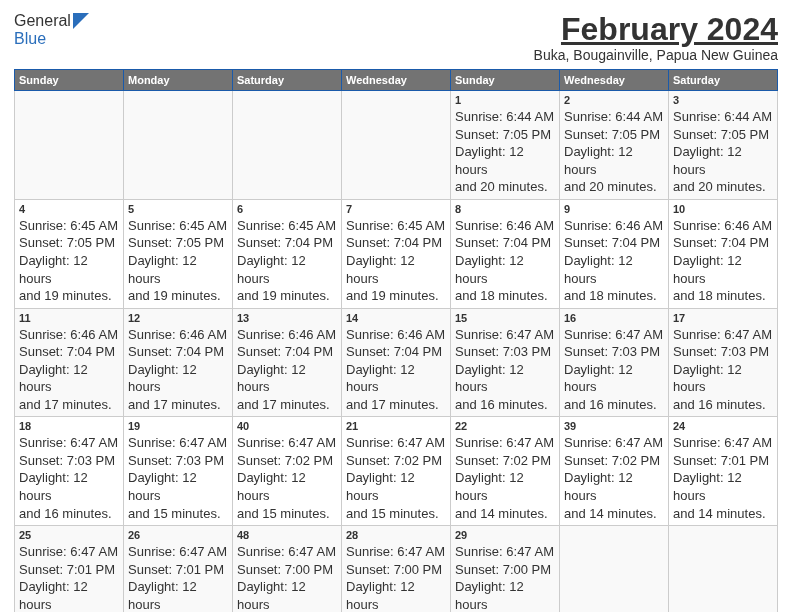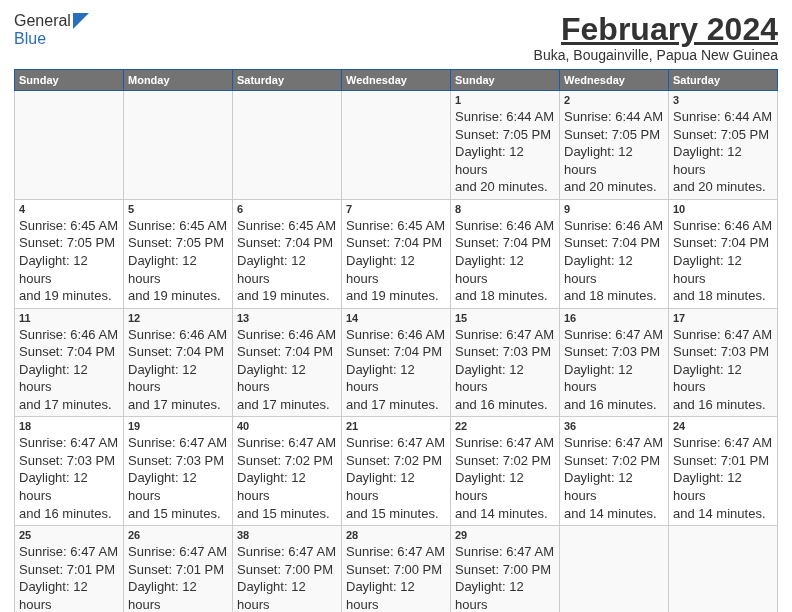--- a/index.html
+++ b/index.html
@@ -284,21 +284,21 @@
 and 15 minutes.</div>
           </td>
           <td>
             <span class="day-num">22</span>
             <div class="cell-text" style="white-space: pre-line;">Sunrise: 6:47 AM
 Sunset: 7:02 PM
 Daylight: 12 hours
 and 14 minutes.</div>
           </td>
           <td>
-            <span class="day-num">36</span>
+            <span class="day-num">39</span>
             <div class="cell-text" style="white-space: pre-line;">Sunrise: 6:47 AM
 Sunset: 7:02 PM
 Daylight: 12 hours
 and 14 minutes.</div>
           </td>
           <td>
             <span class="day-num">24</span>
             <div class="cell-text" style="white-space: pre-line;">Sunrise: 6:47 AM
 Sunset: 7:01 PM
 Daylight: 12 hours
@@ -314,21 +314,21 @@
 and 13 minutes.</div>
           </td>
           <td>
             <span class="day-num">26</span>
             <div class="cell-text" style="white-space: pre-line;">Sunrise: 6:47 AM
 Sunset: 7:01 PM
 Daylight: 12 hours
 and 13 minutes.</div>
           </td>
           <td>
-            <span class="day-num">38</span>
+            <span class="day-num">48</span>
             <div class="cell-text" style="white-space: pre-line;">Sunrise: 6:47 AM
 Sunset: 7:00 PM
 Daylight: 12 hours
 and 13 minutes.</div>
           </td>
           <td>
             <span class="day-num">28</span>
             <div class="cell-text" style="white-space: pre-line;">Sunrise: 6:47 AM
 Sunset: 7:00 PM
 Daylight: 12 hours

